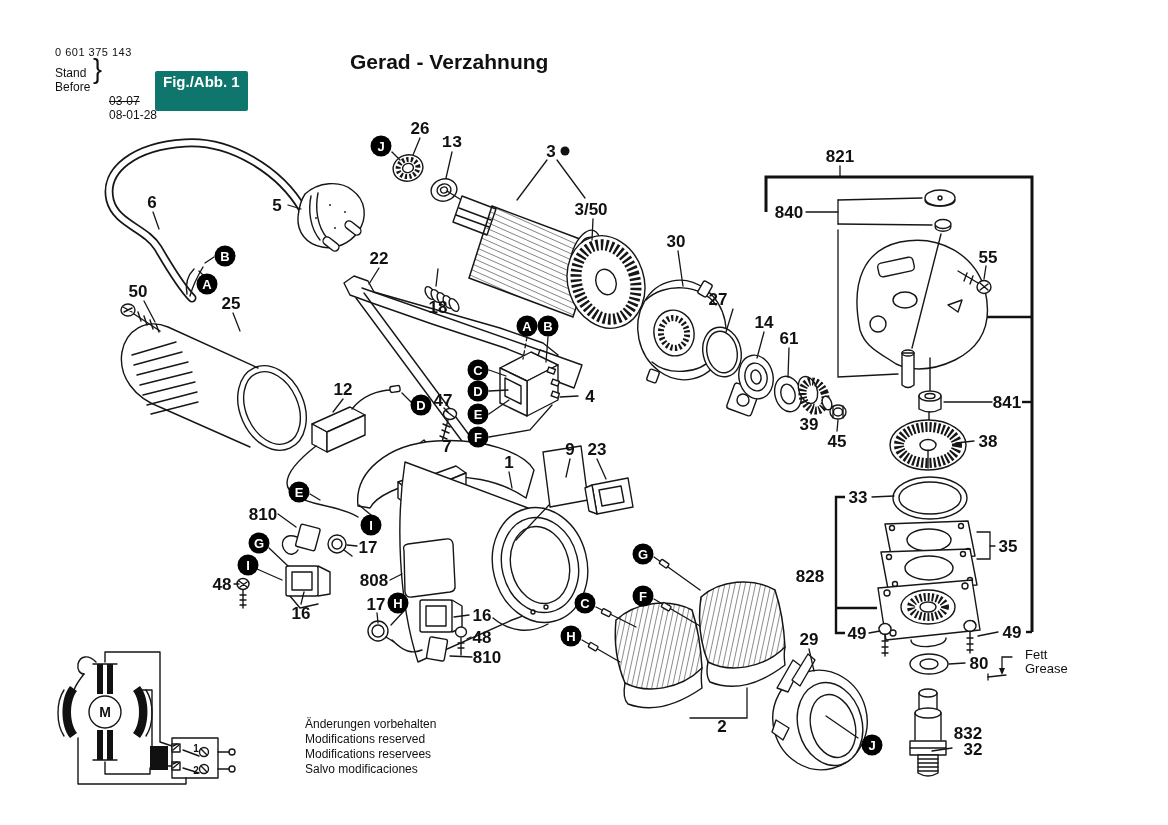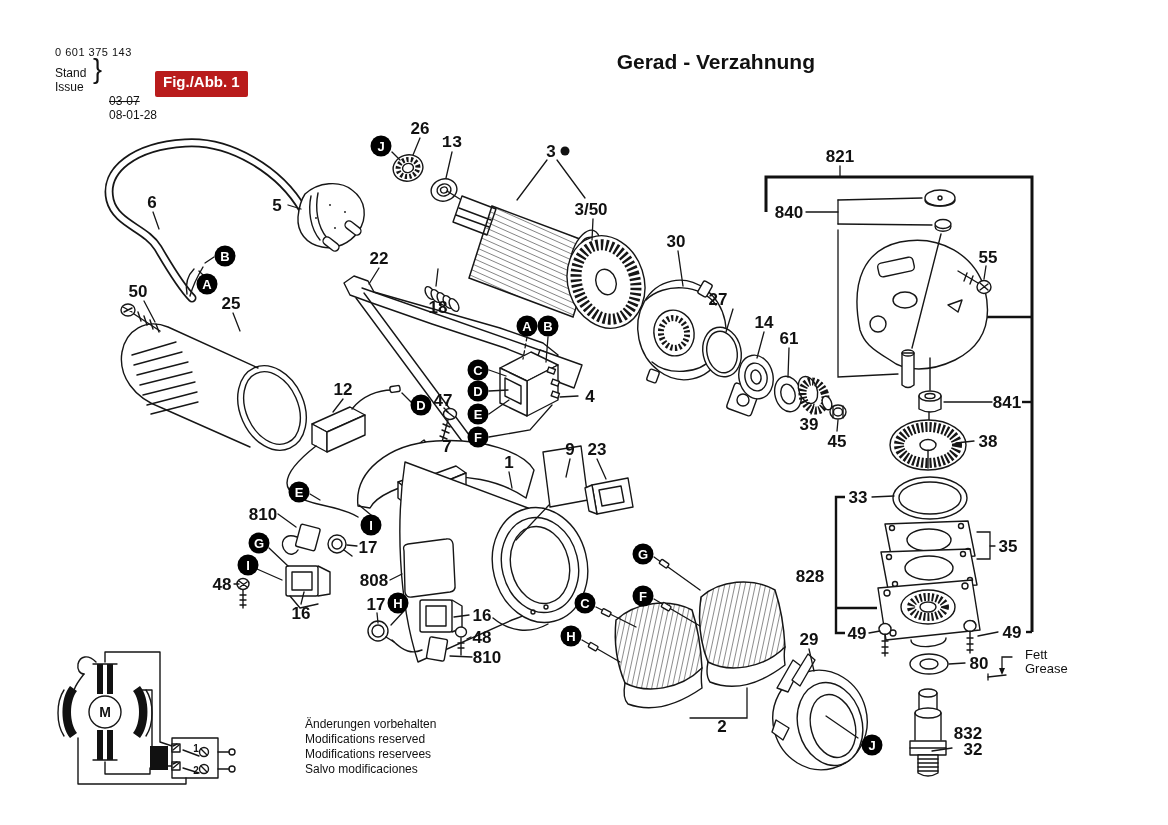--- a/index.html
+++ b/index.html
@@ -10,23 +10,23 @@
   .callout{position:absolute;transform:translate(-50%,-50%);font-weight:bold;font-size:17px;
            white-space:nowrap;line-height:1;}
   .badge{position:absolute;transform:translate(-50%,-50%);width:21px;height:21px;border-radius:50%;
          background:#000;color:#fff;font-weight:bold;font-size:13px;line-height:21px;text-align:center;}
   .docnum{left:55px;top:46px;font-size:11px;letter-spacing:.5px;}
   .standissue{left:55px;top:66px;font-size:12px;line-height:14px;}
   .standissue .col{display:inline-block;vertical-align:top;}
   .brace{position:absolute;left:38px;top:-4px;font-size:27px;font-weight:normal;}
   .vals{margin-left:54px;}
   .struck{text-decoration:line-through;}
-  .figbox{left:155px;top:71px;background:#b91c1c;color:#fff;font-weight:bold;font-size:15px;
-          padding:2px 8px 7px 8px;border-radius:2px;}
-  .title{left:350px;top:50px;width:465px;text-align:right;font-size:21px;font-weight:bold;}
+  .figbox{left:155px;top:71px;background:#0f766e;color:#fff;font-weight:bold;font-size:15px;
+          padding:2px 8px 21px 8px;border-radius:2px;}
+  .title{left:350px;top:50px;width:465px;text-align:left;font-size:21px;font-weight:bold;}
   .note{left:720px;top:60px;width:345px;font-size:13px;line-height:16px;}
   .note .bullet{font-size:12px;margin-right:4px;}
   .note .ind{margin-left:15px;}
   .note .en{margin-top:6px;}
   .footer{left:305px;top:717px;font-size:12px;line-height:15px;}
   .grease{left:1015px;top:648px;font-size:13px;line-height:14px;margin-left:10px;}
   .schlabel{position:absolute;transform:translate(-50%,-50%);font-weight:bold;}
   .m-label{font-size:14px;}
   .t-label{font-size:10px;}
   svg .ln{fill:none;stroke:#161616;stroke-width:1.4;stroke-linecap:round;stroke-linejoin:round;}
@@ -503,21 +503,21 @@
         <circle class="ln" cx="232" cy="752" r="3"></circle>
     <line class="ln" x1="218" y1="769" x2="229" y2="769" stroke-width="1.6"></line>
         <circle class="ln" cx="232" cy="769" r="3"></circle>
   </g>
 </svg>
 
   <div class="abs docnum">0 601 375 143</div>
   <div class="abs standissue" style="left:55px;top:66px;width:130px;">
     <div class="col">
       <div>Stand</div>
-      <div>Issue</div>
+      <div>Before</div>
     </div>
     <span class="brace">}</span>
     <div class="col vals">
       <div class="struck">03-07</div>
       <div>08-01-28</div>
     </div>
   </div>
   <div class="abs figbox">Fig./Abb. 1</div>
   <div class="abs title">Gerad - Verzahnung</div>
   <div class="abs footer">

